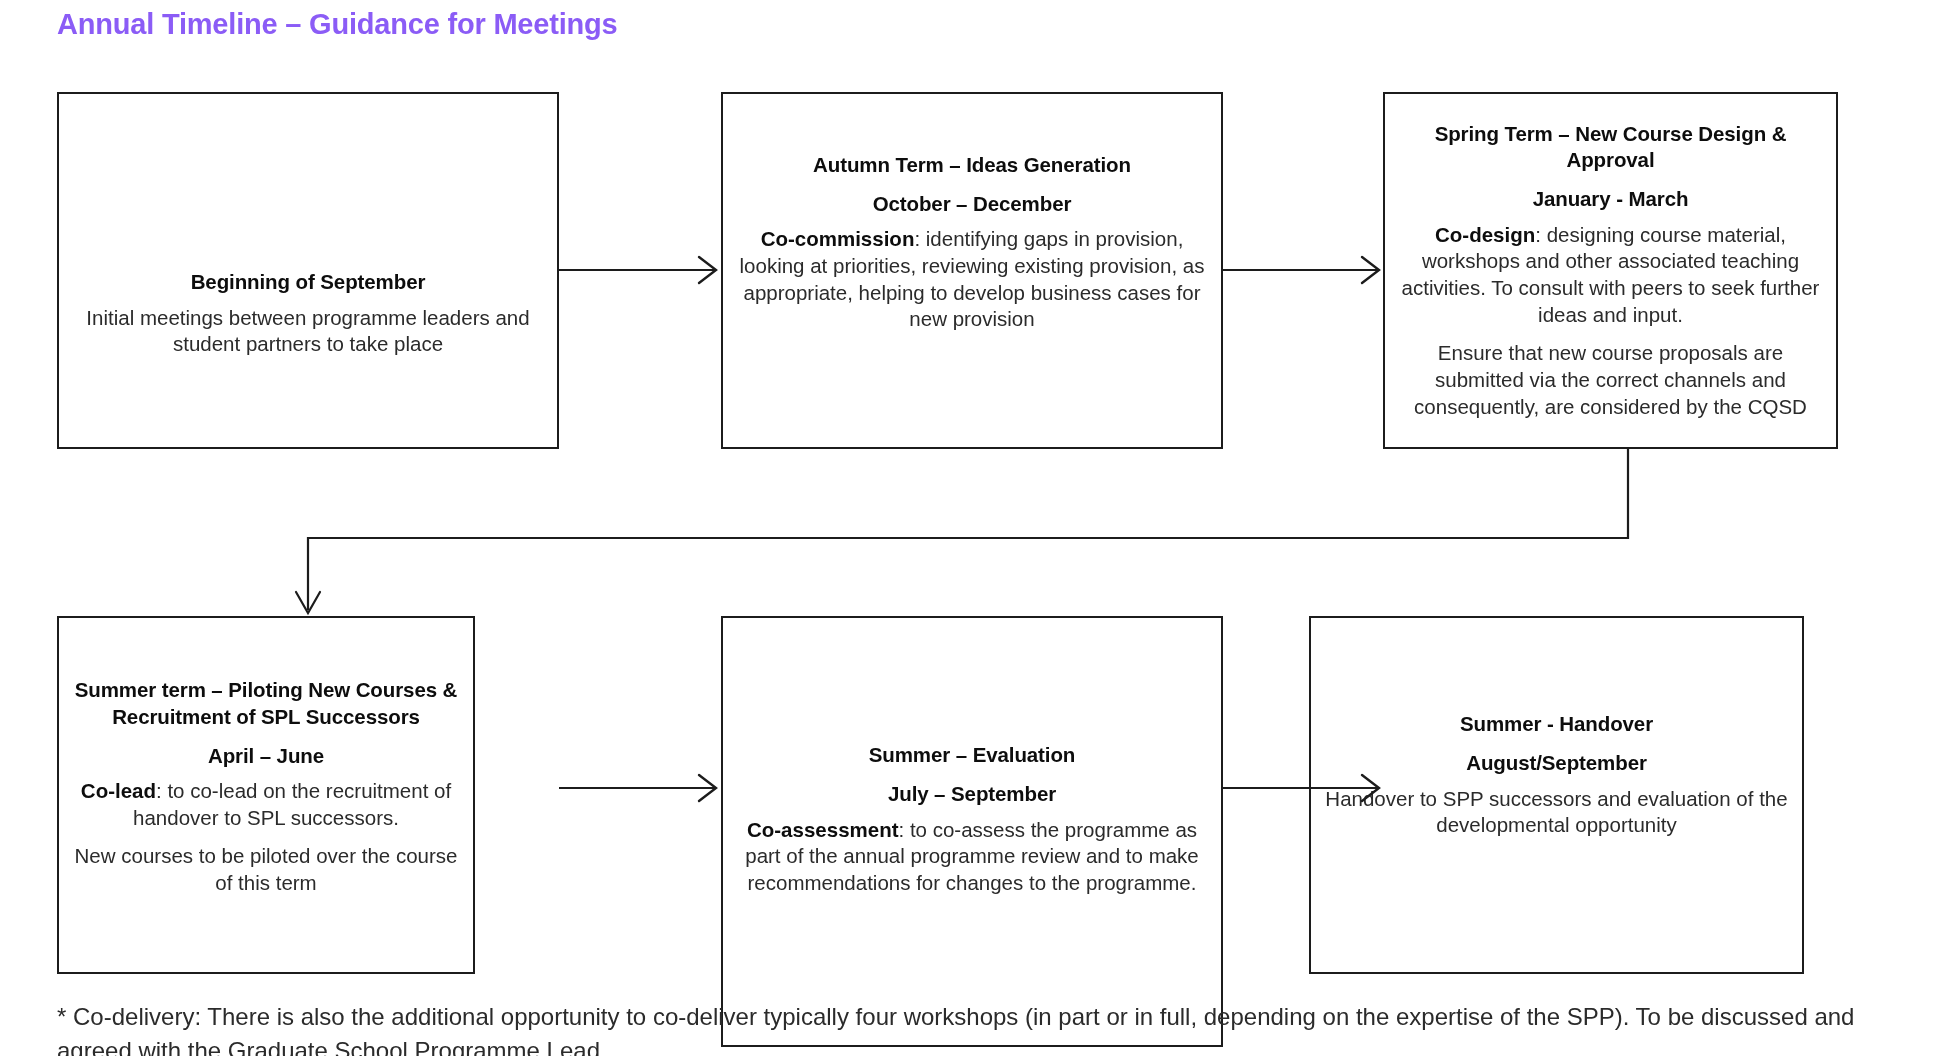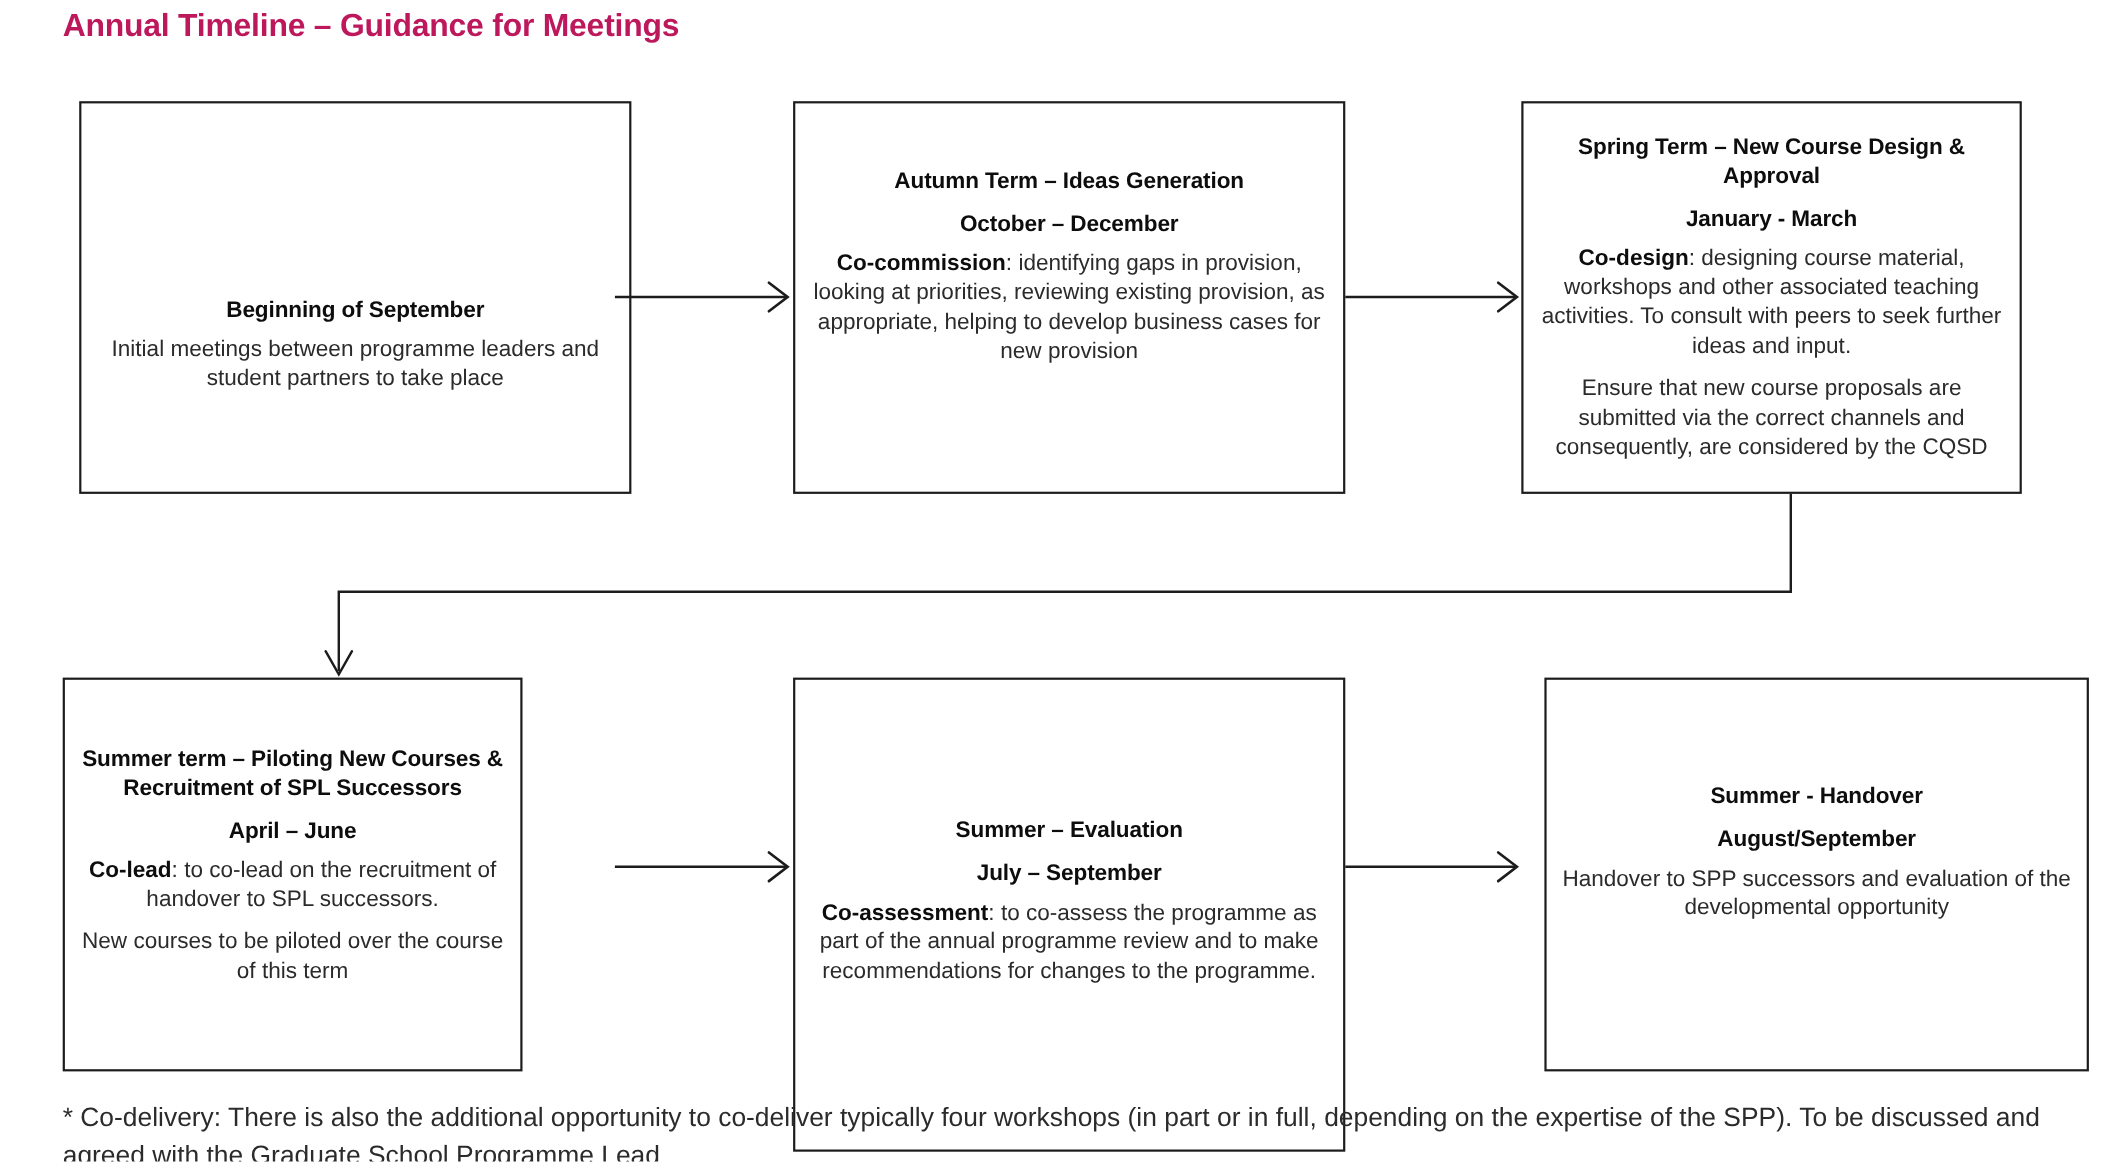--- a/index.html
+++ b/index.html
@@ -21,21 +21,21 @@
     width: 1934px;
     height: 1056px;
   }
   #page-title {
     position: absolute;
     left: 57px;
     top: 8px;
     font-size: 29px;
     font-weight: bold;
     letter-spacing: -0.2px;
-    color: #be185d;
+    color: #8b5cf6;
     white-space: nowrap;
   }
   .flow-box {
     position: absolute;
     box-sizing: border-box;
     border: 2.2px solid #1c1c1c;
     background: #ffffff;
     display: flex;
     flex-direction: column;
     justify-content: center;
@@ -59,26 +59,26 @@
     margin-top: 12px;
   }
   .flow-box p.tight {
     margin-top: 9px;
   }
   .flow-box p .lead {
     font-weight: bold;
     color: #0d0d0d;
   }
   
-  #box-1 { left: 72px;   top: 92px;  width: 502px;  height: 357px; }
+  #box-1 { left: 57px;   top: 92px;  width: 502px;  height: 357px; }
   #box-2 { left: 721px;  top: 92px;  width: 502px;  height: 357px; }
   #box-3 { left: 1383px; top: 92px;  width: 455px;  height: 357px; }
   #box-4 { left: 57px;   top: 616px; width: 418px;  height: 358px; }
   #box-5 { left: 721px;  top: 616px; width: 502px;  height: 431px; }
-  #box-6 { left: 1404px; top: 616px; width: 495px;  height: 358px; }
+  #box-6 { left: 1309px; top: 616px; width: 495px;  height: 358px; }
 
   #box-1 .stack { margin-top: 86px; }
   #box-4 .stack { margin-bottom: 16px; }
   #box-5 .stack { margin-bottom: 24px; }
   #box-6 .stack { margin-bottom: 40px; }
   #box-2 .stack { margin-bottom: 56px; }
 
   .stack { width: 100%; }
 
   #footnote {

